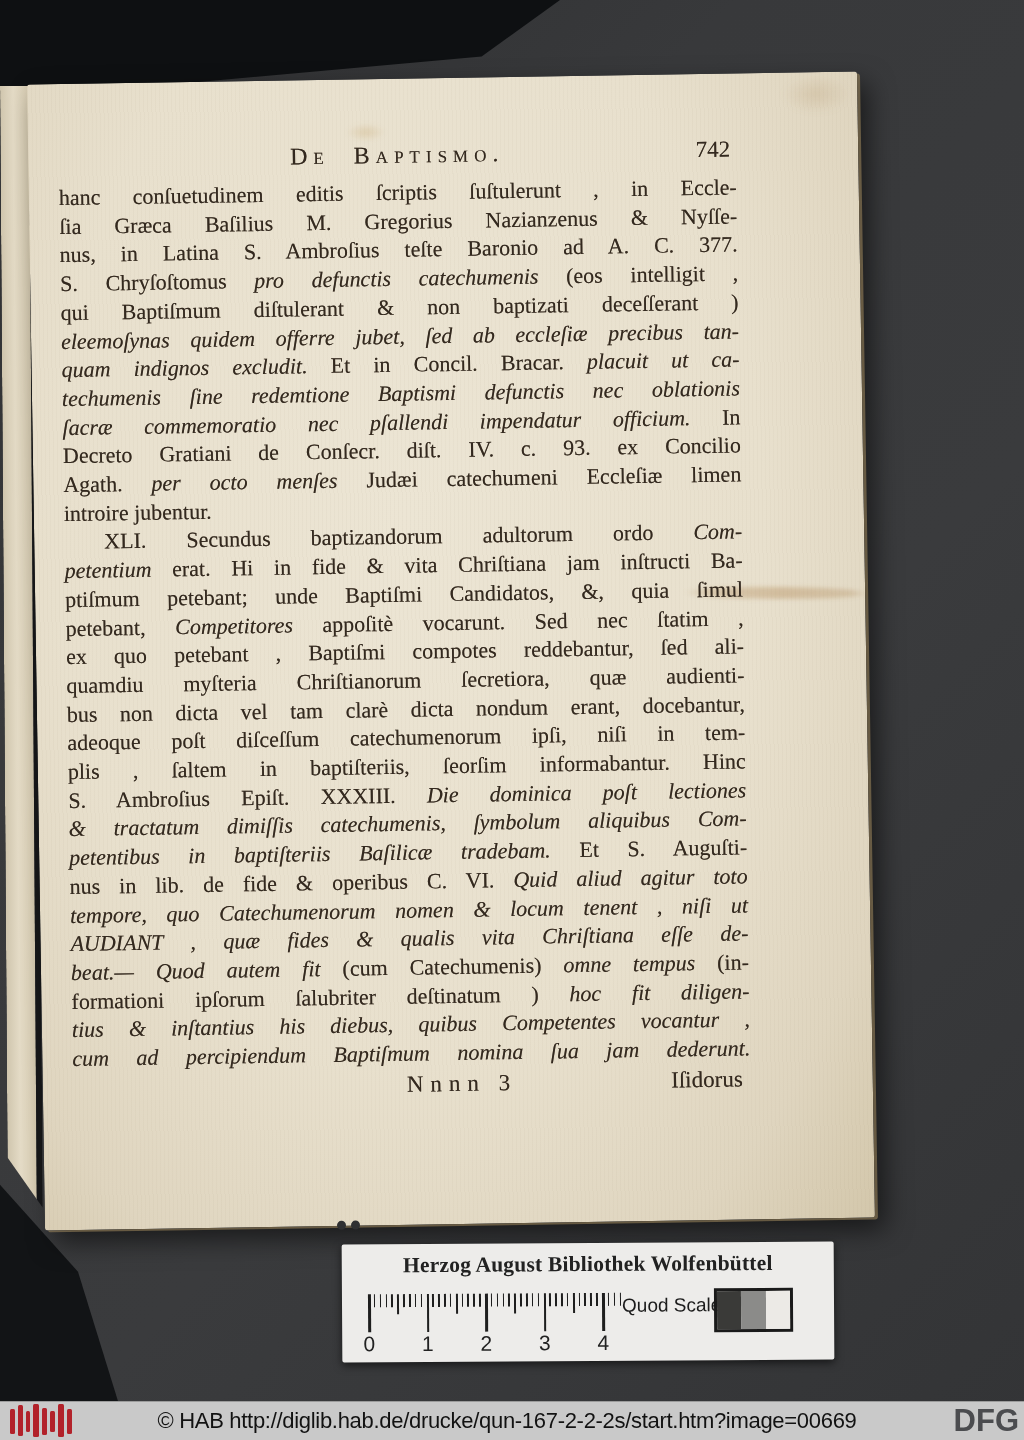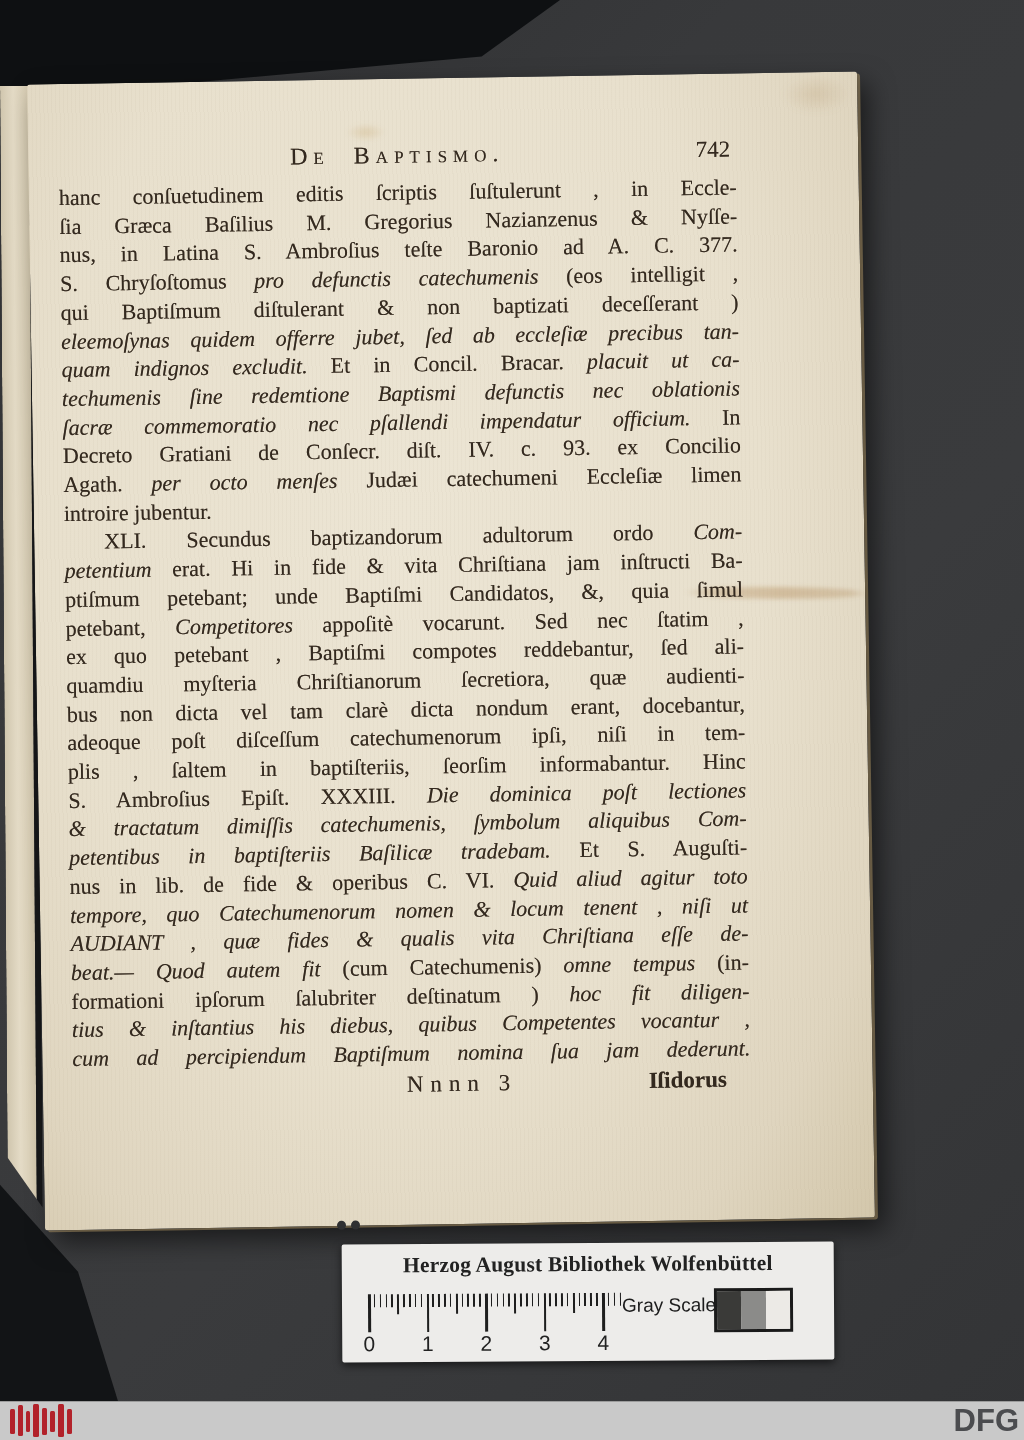--- a/index.html
+++ b/index.html
@@ -41,21 +41,21 @@
   .pheader{position:relative;height:36px;margin-bottom:2px;}
   .ptitle{display:block;text-align:center;font-variant:small-caps;letter-spacing:6px;
           word-spacing:12px;font-size:24px;}
   .pnum{position:absolute;right:6px;top:0;font-size:23px;}
   .tline{text-align:justify;text-align-last:justify;min-height:28.7px;white-space:normal;}
   .tline.tleft{text-align-last:left;}
   .tline.tindent{text-indent:40px;}
   .it{font-style:italic;}
   .sigrow{position:relative;height:30px;margin-top:2px;}
   .sig{position:absolute;left:334px;letter-spacing:7px;font-size:23px;}
-  .catch{position:absolute;right:24px;font-size:23px;font-weight:bold;}
+  .catch{position:absolute;right:8px;font-size:23px;}
   
   .card{position:absolute;left:342px;top:1243px;width:492px;height:118px;background:#edecea;
         transform:rotate(-0.35deg);border-radius:2px;
         box-shadow:0 3px 8px rgba(0,0,0,0.6);
         font-family:"Liberation Sans","DejaVu Sans",sans-serif;color:#1b1b1b;}
   .card-title{position:absolute;left:0;right:0;top:9px;text-align:center;
         font-family:"Liberation Serif","DejaVu Serif",serif;font-weight:bold;font-size:21.5px;
         letter-spacing:0.2px;color:#222;}
   .ruler{position:absolute;left:26px;top:50px;width:300px;height:40px;}
   .tick{position:absolute;top:0;width:2px;background:#1e1e1e;}
@@ -186,34 +186,35 @@
         <div class="tick mm" style="left: 245.7px;"></div>
         <div class="tick mm" style="left: 251.55px;"></div>
       </div>
     <div class="ruler-nums">
         <span class="rnum" style="left: 1px;">0</span>
         <span class="rnum" style="left: 59.5px;">1</span>
         <span class="rnum" style="left: 118px;">2</span>
         <span class="rnum" style="left: 176.5px;">3</span>
         <span class="rnum" style="left: 235px;">4</span>
       </div>
-    <div class="grayscale-label">Gray Scale</div>
+    <div class="grayscale-label">Quod Scale</div>
     <div class="patches">
         <div class="patch" style="background: rgb(58, 58, 56);"></div>
         <div class="patch" style="background: rgb(139, 139, 137);"></div>
         <div class="patch" style="background: rgb(236, 234, 230);"></div>
       </div>
   </div>
 
   <div class="footerbar">
     <svg class="hab" width="68" height="35" viewBox="0 0 68 35">
         <rect x="2" y="5" width="5" height="25" rx="1.5" fill="#b2222a"></rect>
         <rect x="10" y="1" width="5" height="31" rx="1.5" fill="#b2222a"></rect>
         <rect x="18" y="7" width="4" height="21" rx="1.5" fill="#b2222a"></rect>
         <rect x="25" y="0" width="6" height="33" rx="1.5" fill="#b2222a"></rect>
         <rect x="34" y="4" width="5" height="27" rx="1.5" fill="#b2222a"></rect>
         <rect x="42" y="7" width="5" height="21" rx="1.5" fill="#b2222a"></rect>
         <rect x="50" y="0" width="6" height="33" rx="1.5" fill="#b2222a"></rect>
         <rect x="59" y="5" width="5" height="25" rx="1.5" fill="#b2222a"></rect>
       </svg>
+    <div class="url">© HAB http://diglib.hab.de/drucke/qun-167-2-2-2s/start.htm?image=00669</div>
     <div class="dfg">DFG</div>
   </div>
 </div>
 
 </body></html>

